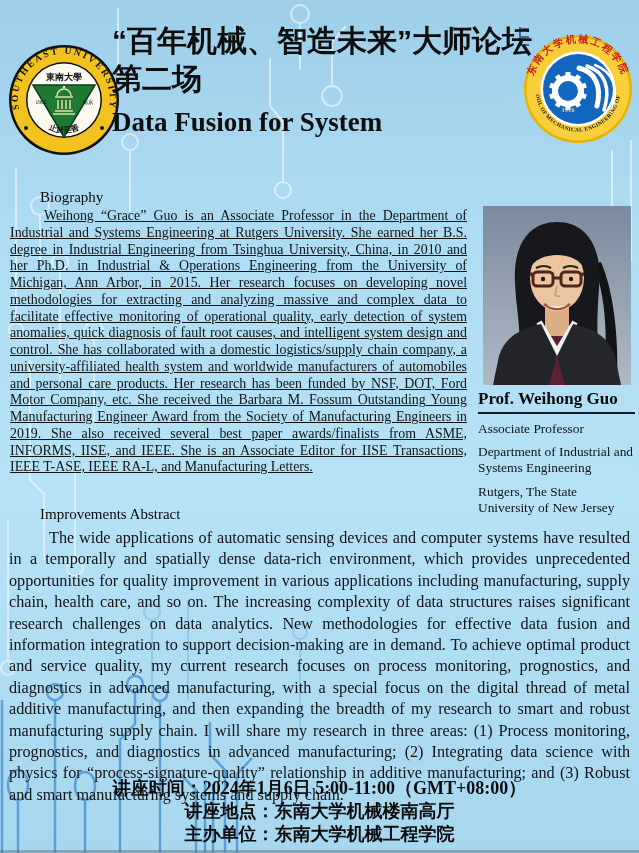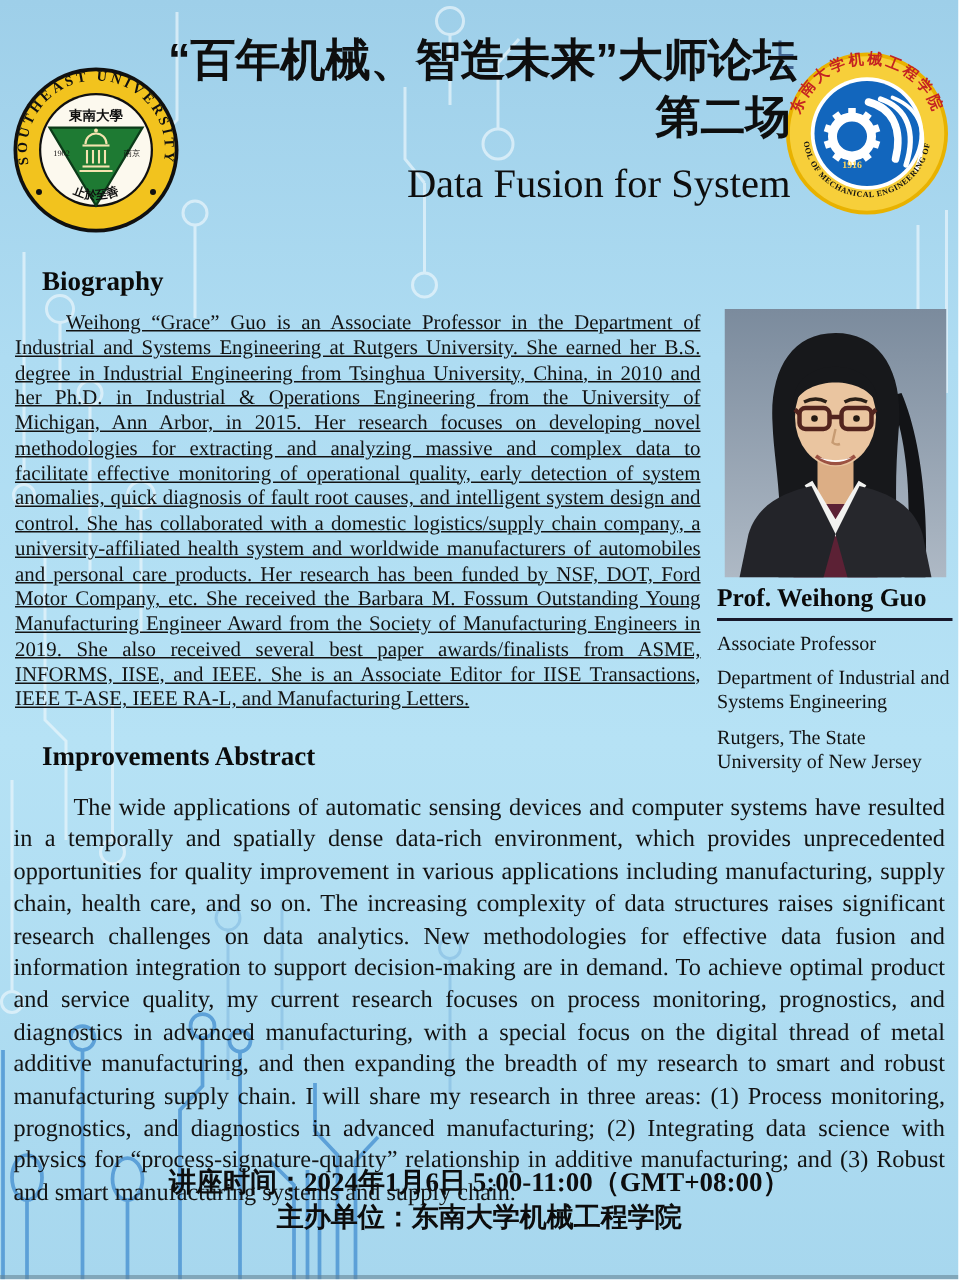--- a/index.html
+++ b/index.html
@@ -5,24 +5,24 @@
   html,body{margin:0;padding:0;}
   .poster{
     position:relative; width:639px; height:853px; overflow:hidden;
     background:linear-gradient(180deg,#9ecfe9 0%, #aedcf2 28%, #b6e2f5 58%, #a7d7ee 100%);
     font-family:"Liberation Serif","DejaVu Serif",serif; color:#101010;
   }
   .circuit{position:absolute;left:0;top:0;}
   .logo{position:absolute;}
   .seu-logo{left:8px; top:44px; width:112px; height:112px;}
   .me-logo{left:523px; top:34px; width:110px; height:110px;}
-  .titles{position:absolute; left:112px; right:112px; top:22px; text-align:right;}
+  .titles{position:absolute; left:112px; right:112px; top:22px; text-align:left;}
   .cn{font-family:"Liberation Sans","DejaVu Sans",sans-serif; font-weight:bold; font-size:30px; line-height:38px; color:#0e0e0e; white-space:nowrap;}
-  .en{font-weight:normal; font-size:27px; line-height:34px; margin-top:7px; color:#0e0e0e;}
-  .section-heading{position:absolute; margin:0; font-size:18px; font-weight:bold; color:#0b0b0b;}
+  .en{font-weight:bold; font-size:27px; line-height:34px; margin-top:7px; color:#0e0e0e;}
+  .section-heading{position:absolute; margin:12px; font-size:15px; font-weight:normal; color:#0b0b0b;}
   .bio-heading{left:28px; top:177px;}
   .abs-heading{left:28px; top:494px;}
   .body-text{position:absolute; margin:0; text-align:justify; color:#131313;}
   .bio-text{left:10px; top:208px; width:457px; font-size:13.9px; line-height:16.75px; text-indent:34px;text-decoration:underline;}
   .abs-text{left:9px; top:528px; width:621px; font-size:16.2px; line-height:21.4px; text-indent:40px;}
   .profile{position:absolute; left:478px; top:206px; width:157px;}
   .photo{display:block; margin-left:5px; width:148px; height:179px;}
   .caption{margin-top:4px; font-size:17px; font-weight:bold; text-align:left; color:#0a0a0a;}
   .divider{margin-top:3px; border-top:2px solid #17172a;}
   .info{margin-top:7px; font-size:13.4px; line-height:16.2px; color:#121212;}
@@ -203,17 +203,18 @@
     <div class="info">Associate Professor</div>
     <div class="info">Department of Industrial and Systems Engineering</div>
     <div class="info">Rutgers, The State University of New Jersey</div>
   </div>
 
   <h2 class="section-heading abs-heading">Improvements Abstract</h2>
   <p class="body-text abs-text">The wide applications of automatic sensing devices and computer systems have resulted in a temporally and spatially dense data-rich environment, which provides unprecedented opportunities for quality improvement in various applications including manufacturing, supply chain, health care, and so on. The increasing complexity of data structures raises significant research challenges on data analytics. New methodologies for effective data fusion and information integration to support decision-making are in demand. To achieve optimal product and service quality, my current research focuses on process monitoring, prognostics, and diagnostics in advanced manufacturing, with a special focus on the digital thread of metal additive manufacturing, and then expanding the breadth of my research to smart and robust manufacturing supply chain. I will share my research in three areas: (1) Process monitoring, prognostics, and diagnostics in advanced manufacturing; (2) Integrating data science with physics for “process-signature-quality” relationship in additive manufacturing; and (3) Robust and smart manufacturing systems and supply chain.</p>
 
   <div class="footer">
     <div>讲座时间：2024年1月6日 5:00-11:00（GMT+08:00）</div>
+    <div>讲座地点：东南大学机械楼南高厅</div>
     <div>主办单位：东南大学机械工程学院</div>
   </div>
 
   <div class="bottom-edge"></div>
 </div>
 
 </body></html>

